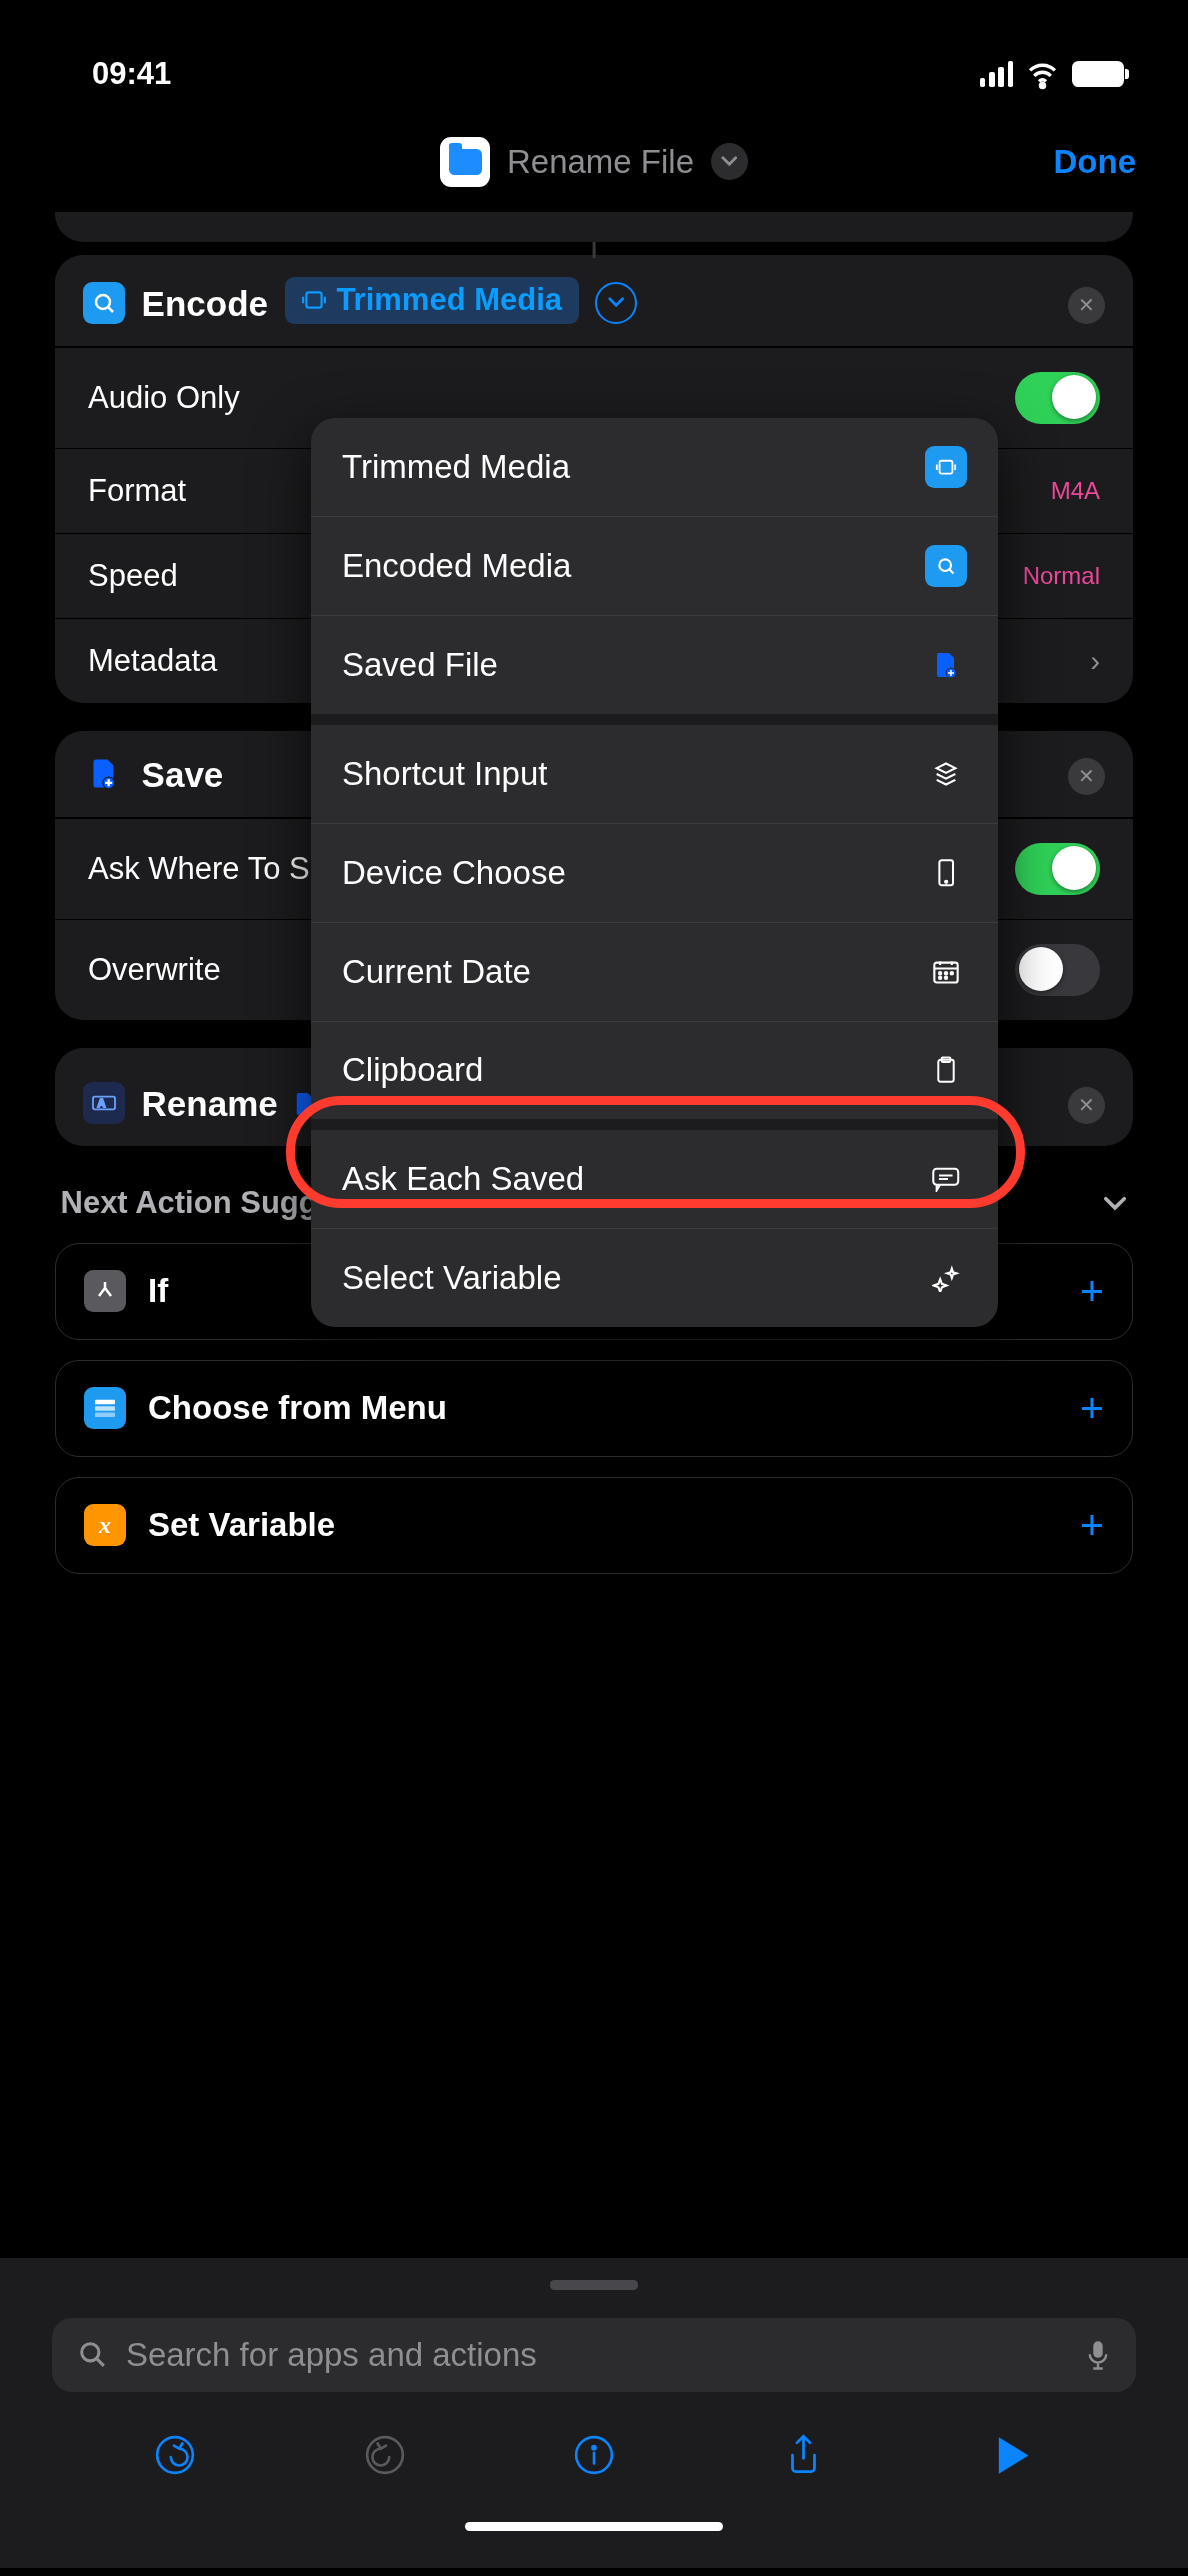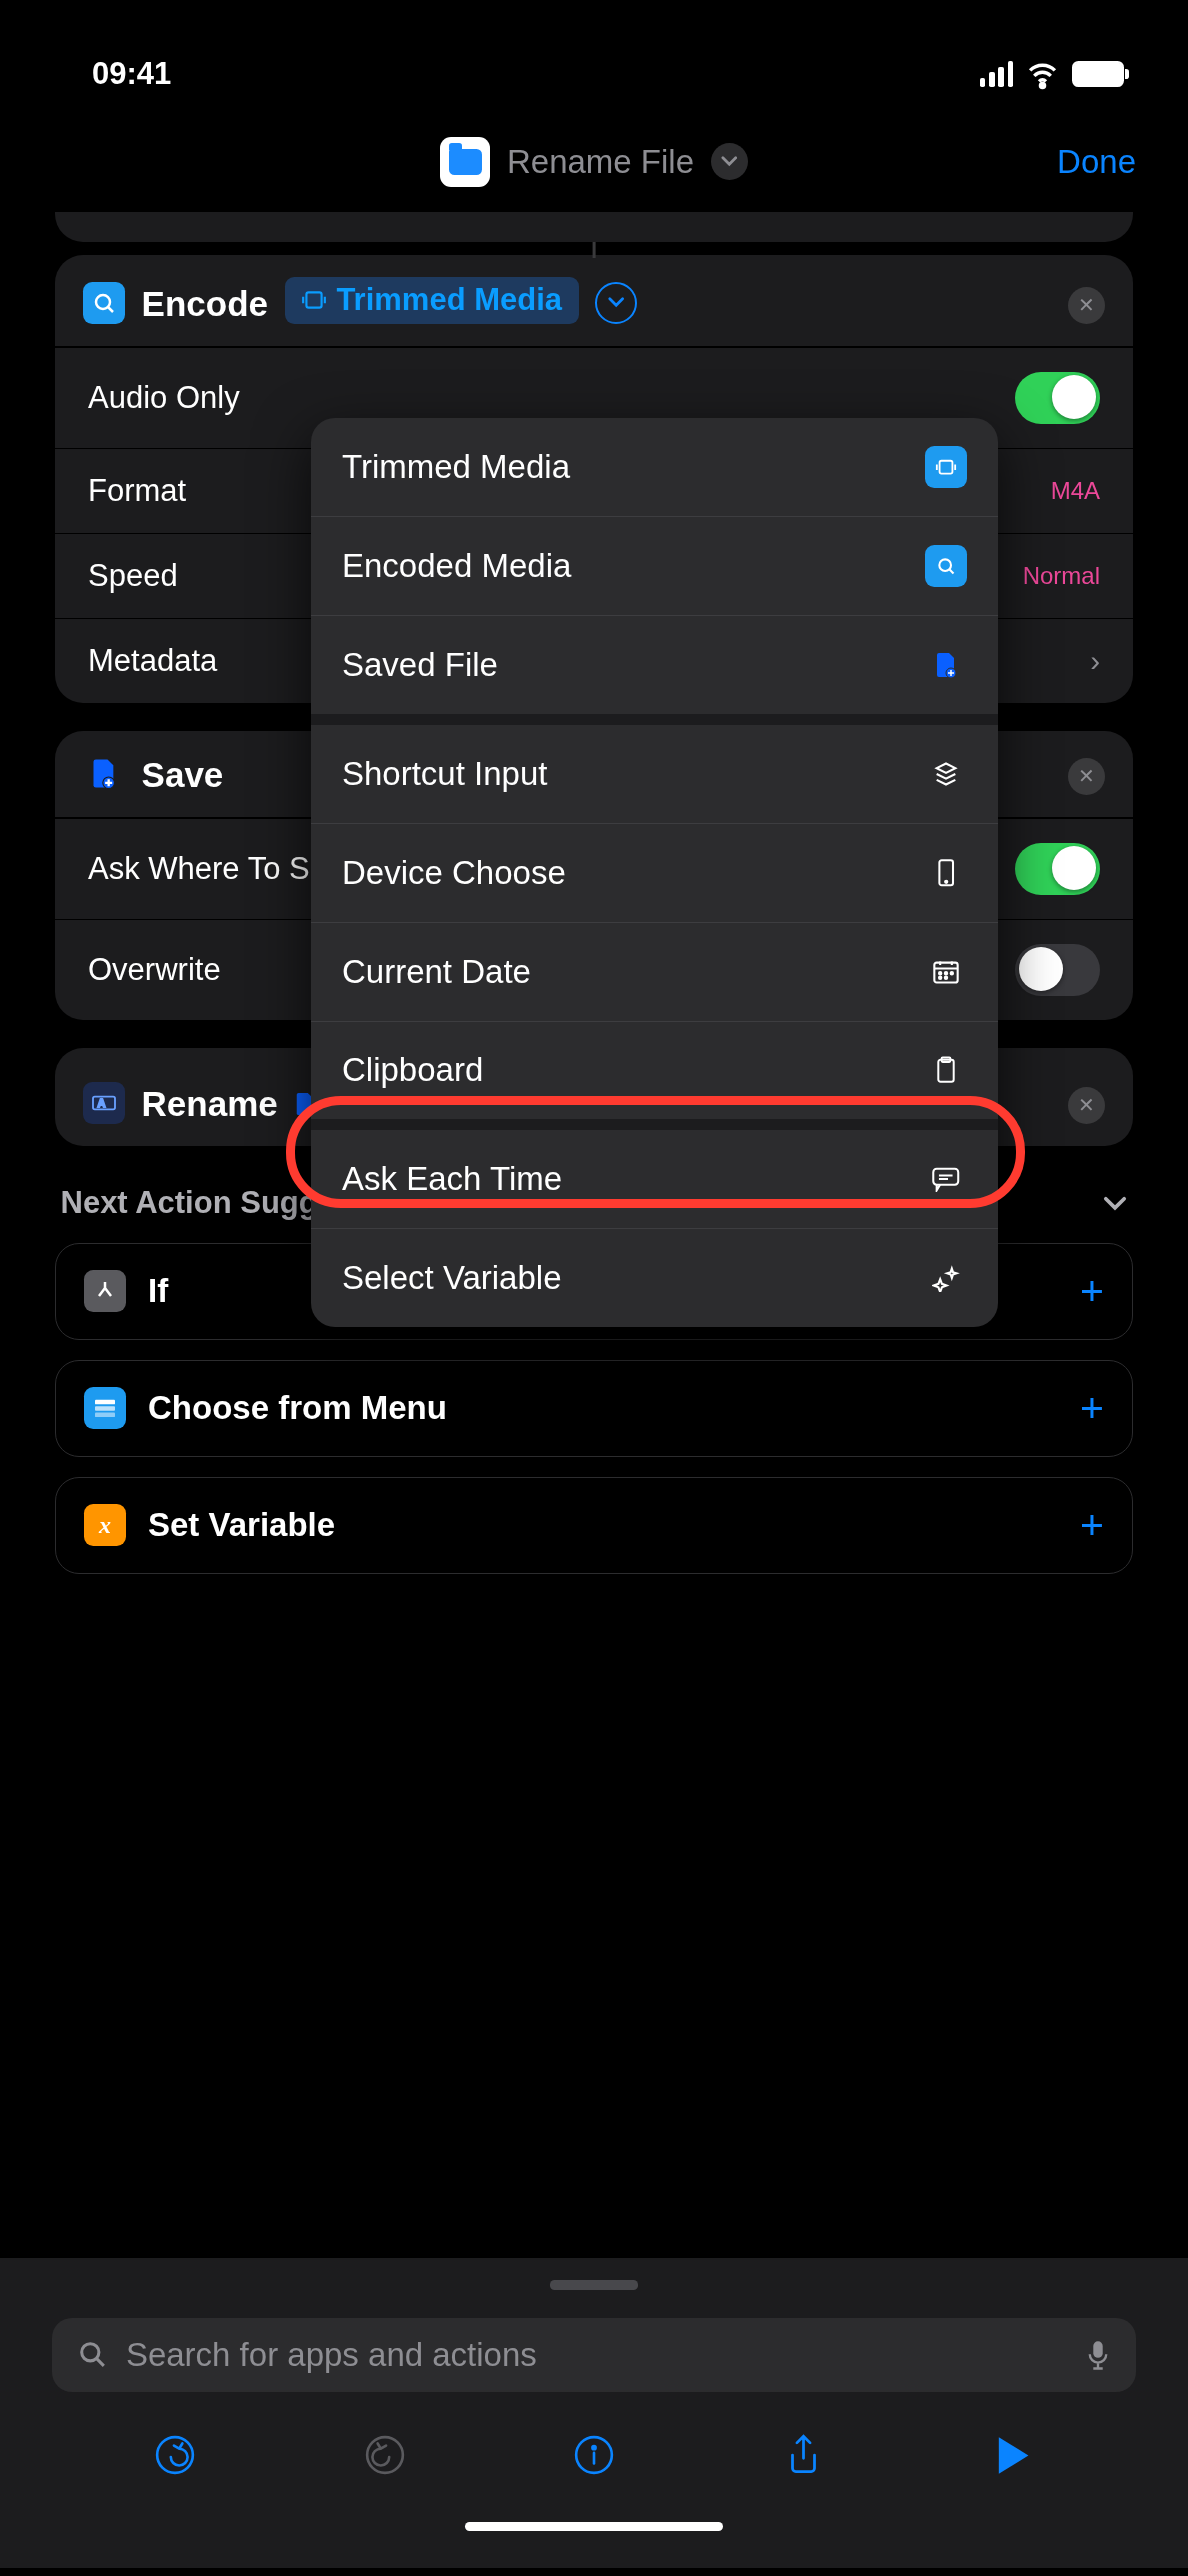--- a/index.html
+++ b/index.html
@@ -14,21 +14,21 @@
 .battery{width:52px;height:26px;border:2.8px solid #fff;border-radius:6.4px;position:relative}
 .battery::after{content:"";position:absolute;right:-7.4px;top:6.4px;width:4.6px;height:10px;background:#fff;border-radius:0 2.8px 2.8px 0}
 .battery i{display:block;width:100%;height:100%;background:#fff;border-radius:2.8px}
 .nav{display:flex;align-items:center;justify-content:center;position:relative;height:101px}
 .nav-center{display:flex;align-items:center;gap:16.6px}
 .files-icon{width:50px;height:50px;background:#fff;border-radius:11px;display:flex;align-items:center;justify-content:center}
 .files-icon i{width:33px;height:26px;background:#1c8cff;border-radius:2.8px 5.5px 5.5px 5.5px;position:relative}
 .files-icon i::before{content:"";position:absolute;top:-5.5px;left:0;width:13px;height:7.4px;background:#1c8cff;border-radius:2.8px 2.8px 0 0}
 .nav-title{font-size:33px;font-weight:400;color:#8e8e93}
 .nav-chev{width:37px;height:37px;border-radius:50%;background:#2c2c2e;display:flex;align-items:center;justify-content:center;color:#8e8e93}
-.done{position:absolute;right:52px;top:50%;transform:translateY(-50%);font-size:33px;font-weight:400;color:#0a84ff}
+.done{position:absolute;right:52px;top:50%;transform:translateY(-50%);font-size:33px;font-weight:700;color:#0a84ff}
 .content{padding:0 55px;position:relative}
 .stub{height:29.5px;background:#1c1c1e;border-radius:0 0 28px 28px;margin-bottom:13px;position:relative}
 .stub::after{content:"";position:absolute;left:50%;bottom:-16.6px;transform:translateX(-50%);width:2.8px;height:16.6px;background:#3a3a3c}
 .card{background:#1c1c1e;border-radius:28px;margin-bottom:28px;overflow:hidden}
 .card-h{display:flex;align-items:flex-end;padding:22px 28px;gap:16.6px;border-bottom:0.9px solid #000}
 .pill{width:42px;height:42px;border-radius:9.2px;display:flex;align-items:center;justify-content:center;font-size:24px;font-weight:700}
 .pill.blue{background:#1e9bf0;color:#fff}
 .pill.gray{background:#5a5a5e;color:#fff}
 .pill.orange{background:#ff9500;color:#fff}
 .pill.dbfile{background:none;color:#0a60ff}
@@ -308,21 +308,21 @@
       <span>Clipboard</span>
       <span class="ic">
           <svg width="22" height="29.5" viewBox="0 0 20 26" fill="none" stroke="#fff" stroke-width="1.8">
             <rect x="3" y="3" width="14" height="20" rx="2"></rect>
             <rect x="6" y="1" width="8" height="4" rx="1"></rect>
           </svg>
         </span>
     </div>
     <div class="sep thick"></div>
     <div class="p-row">
-      <span>Ask Each Time</span>
+      <span>Ask Each Saved</span>
       <span class="ic">
           <svg width="29.5" height="26" viewBox="0 0 26 22" fill="none" stroke="#fff" stroke-width="1.8">
             <rect x="2" y="2" width="22" height="14" rx="3"></rect>
             <path d="M8 16l-3 5v-5"></path>
             <path d="M7 8h12M7 11h8"></path>
           </svg>
         </span>
     </div>
     <div class="sep"></div>
     <div class="p-row">

